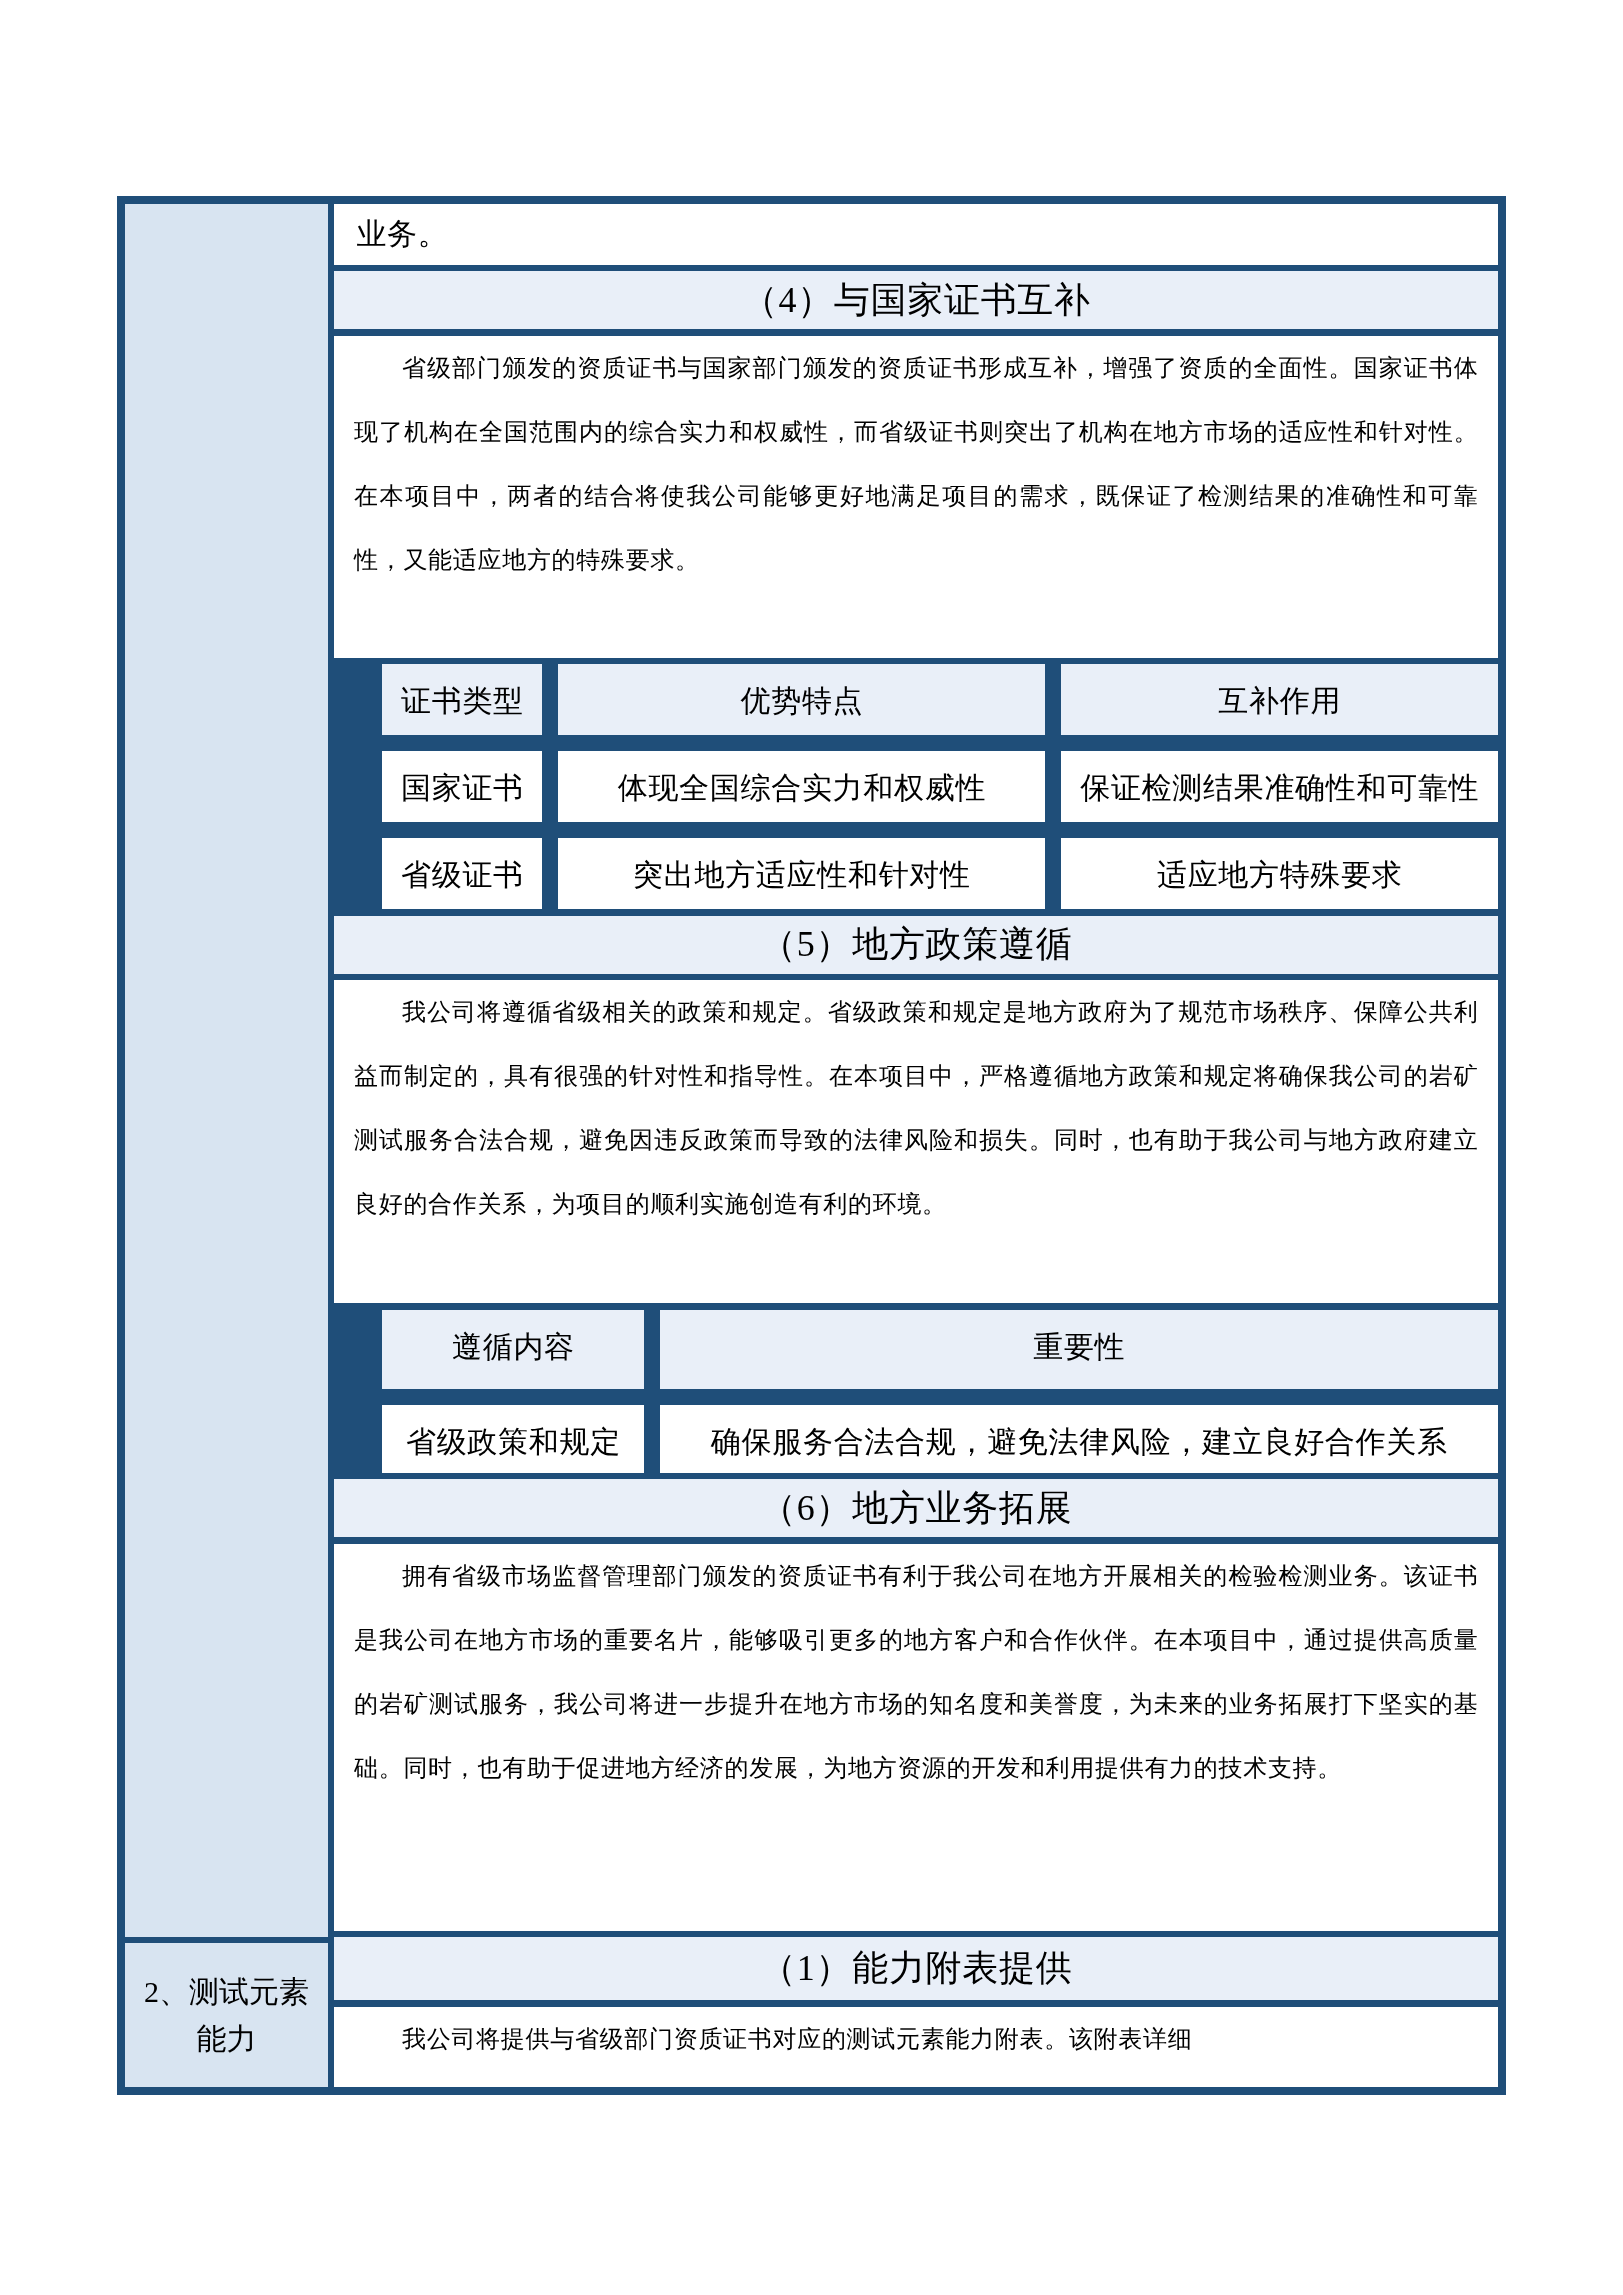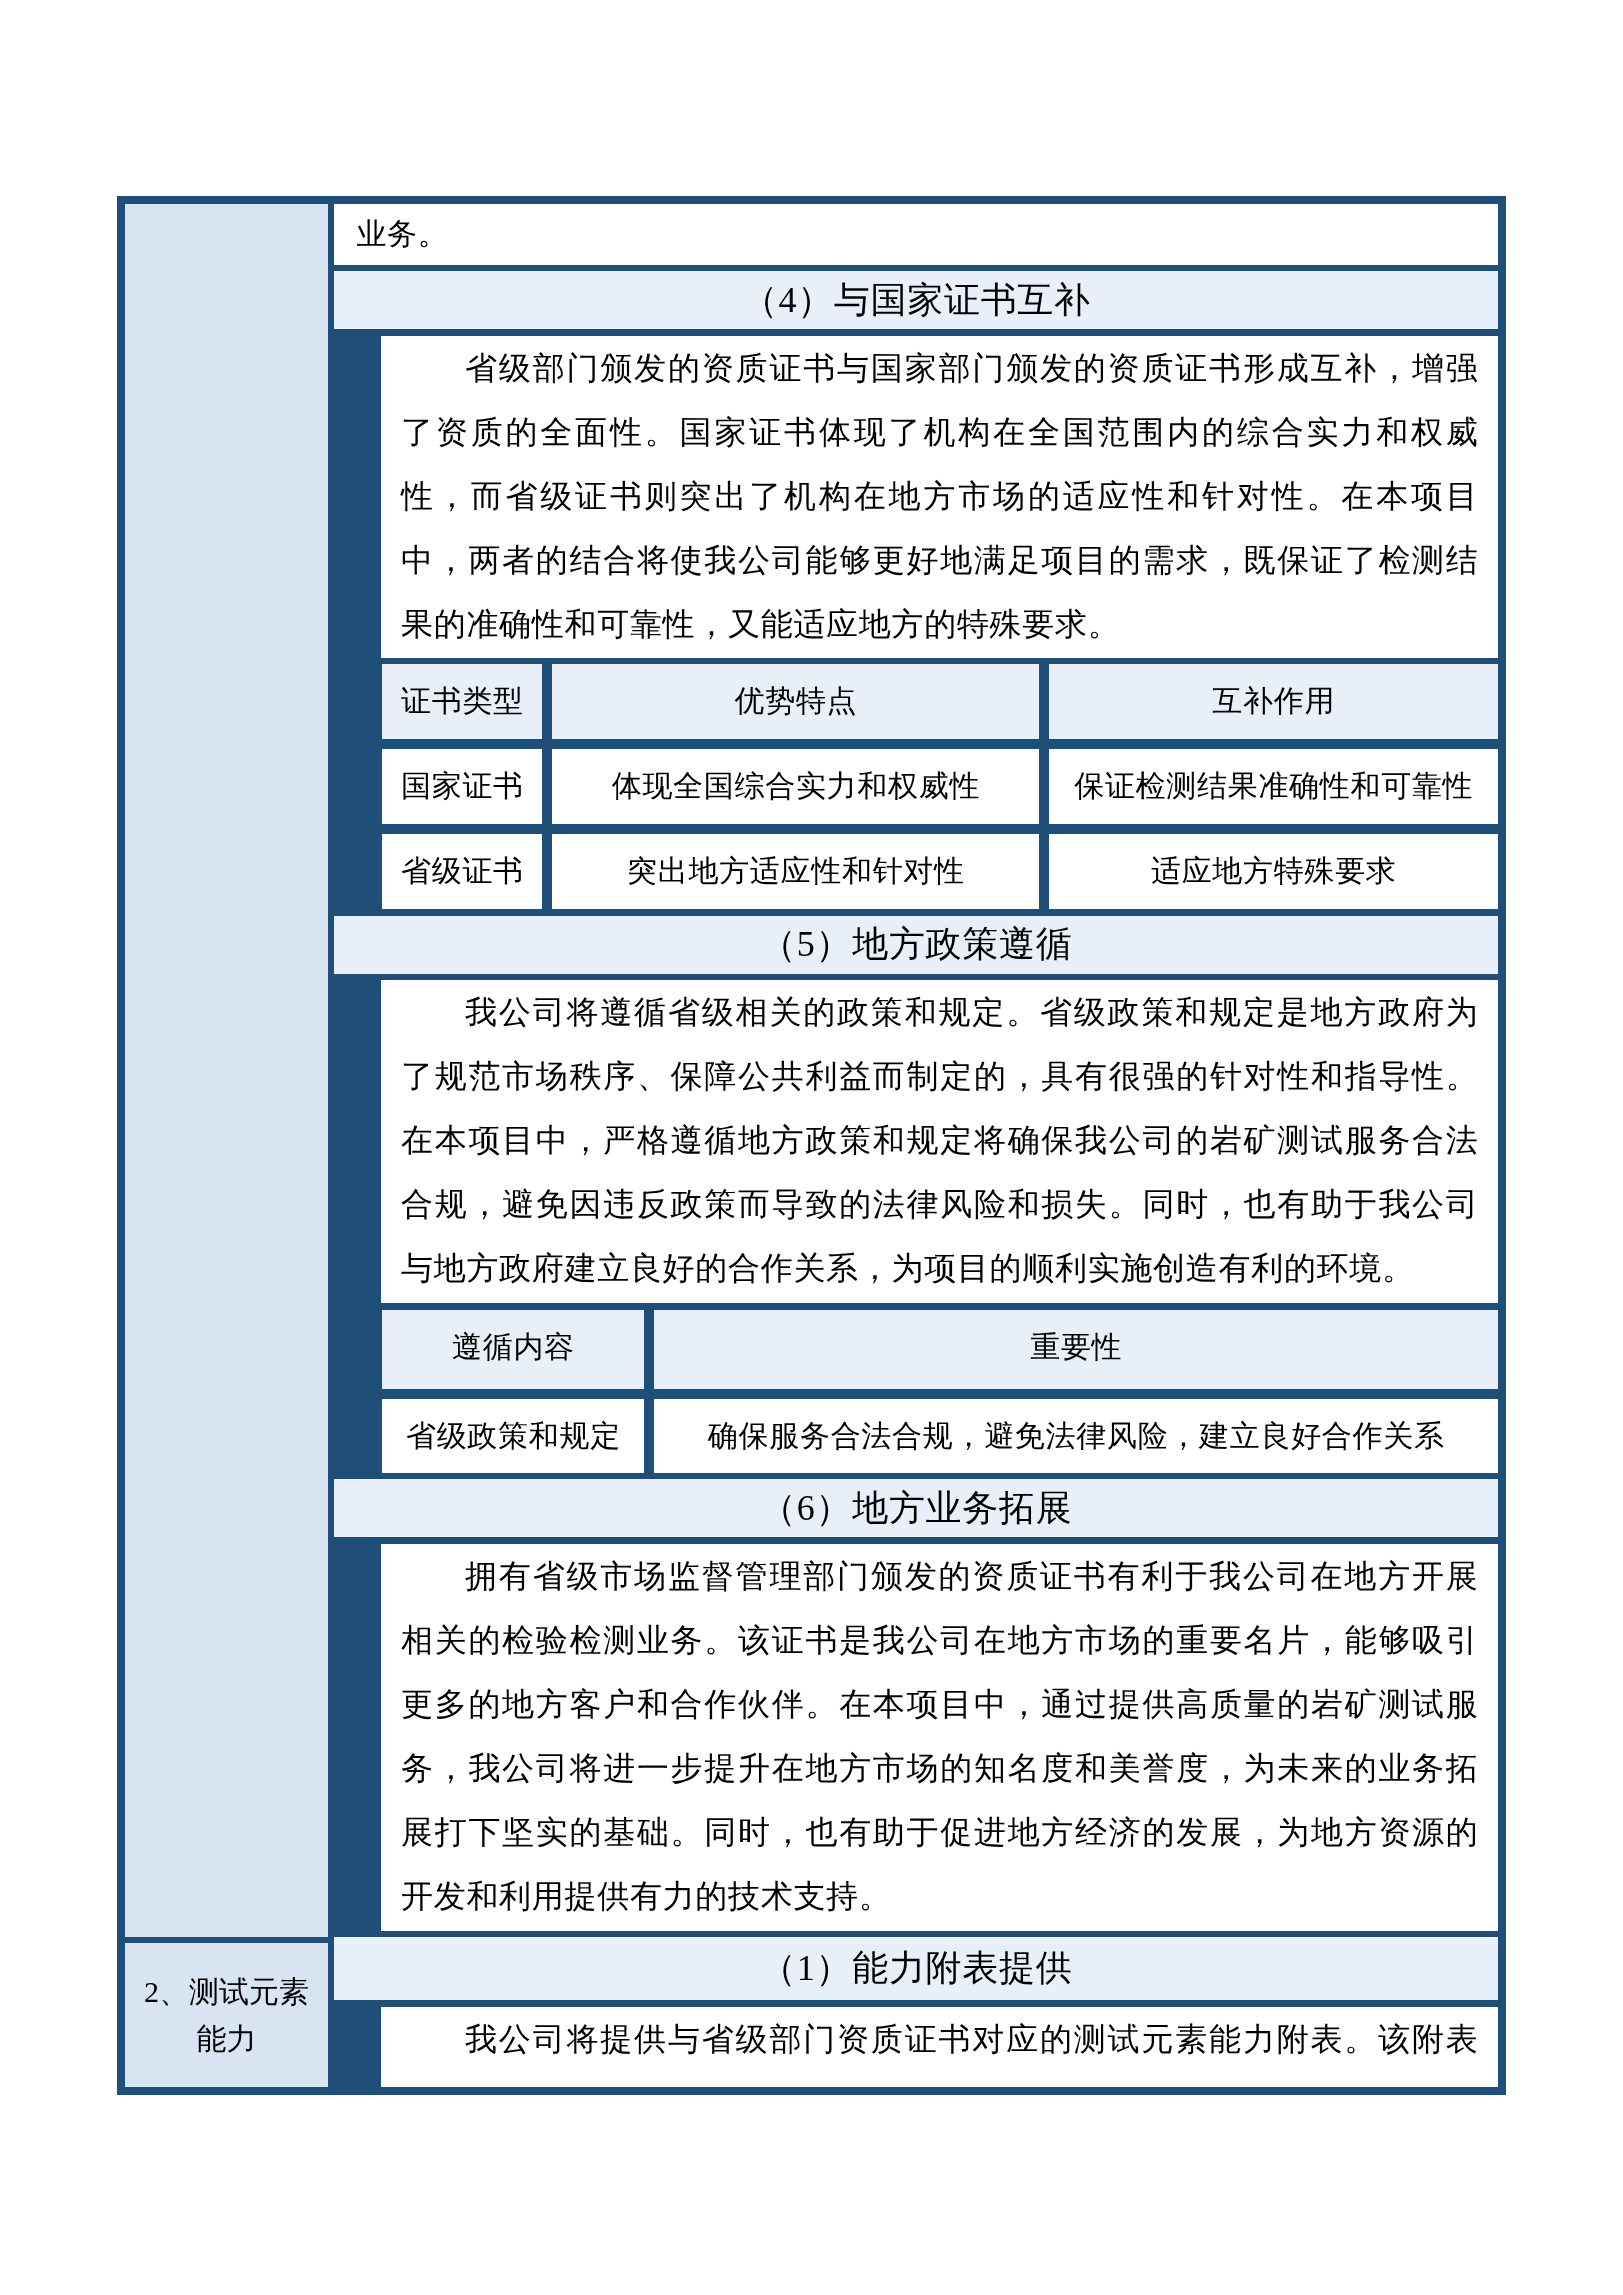--- a/index.html
+++ b/index.html
@@ -42,41 +42,40 @@
   .cell { background: #ffffff; overflow: hidden; }
 
   .cell.band {
     background: var(--band);
     display: flex; align-items: center; justify-content: center;
     font-size: 36px; letter-spacing: 0.7px;
   }
 
   .cell.para {
     padding: 0 19.6px;
-    font-size: 32px; line-height: 64px;
+    font-size: 24px; line-height: 64px;
     text-align: justify; text-justify: inter-ideograph;
     letter-spacing: 0.7px;
-    margin-left: 47px;
   }
   .cell.para .p { text-indent: 2em; }
 
   .c-cont  { flex: 0 0 61px; display: flex; align-items: center; padding: 0 22px; font-size: 30px; letter-spacing: 0.7px; }
   .c-band4 { flex: 0 0 58px; }
   .c-para4 { flex: 0 0 322px; }
   .c-tbl3  { flex: 0 0 245px; }
   .c-band5 { flex: 0 0 58px; }
   .c-para5 { flex: 0 0 323px; }
   .c-tbl2  { flex: 0 0 163px; }
   .c-band6 { flex: 0 0 58px; }
   .c-para6 { flex: 0 0 387px; }
   .c-band1 { flex: 0 0 63px; }
   .c-para1 { flex: 1 1 auto; }
 
   
-  .subtable { display: grid; gap: 10px; background: var(--accent); overflow: hidden; padding-left: 48px; }
+  .subtable { display: grid; gap: 16px; background: var(--accent); overflow: hidden; padding-left: 48px; }
   .subtable.t3 { grid-template-columns: 160px 487px 1fr; grid-template-rows: repeat(3, 1fr); }
   .subtable.t2 { grid-template-columns: 262px 1fr; grid-template-rows: 79px 1fr; }
   .subtable > div {
     display: flex; justify-content: center; align-items: flex-start;
     padding: 17px 6.5px 0 6.5px;
     font-size: 30px; letter-spacing: 0.7px;
     overflow: hidden;
   }
   .subtable .th { background: var(--band); }
   .subtable .td { background: #ffffff; }

